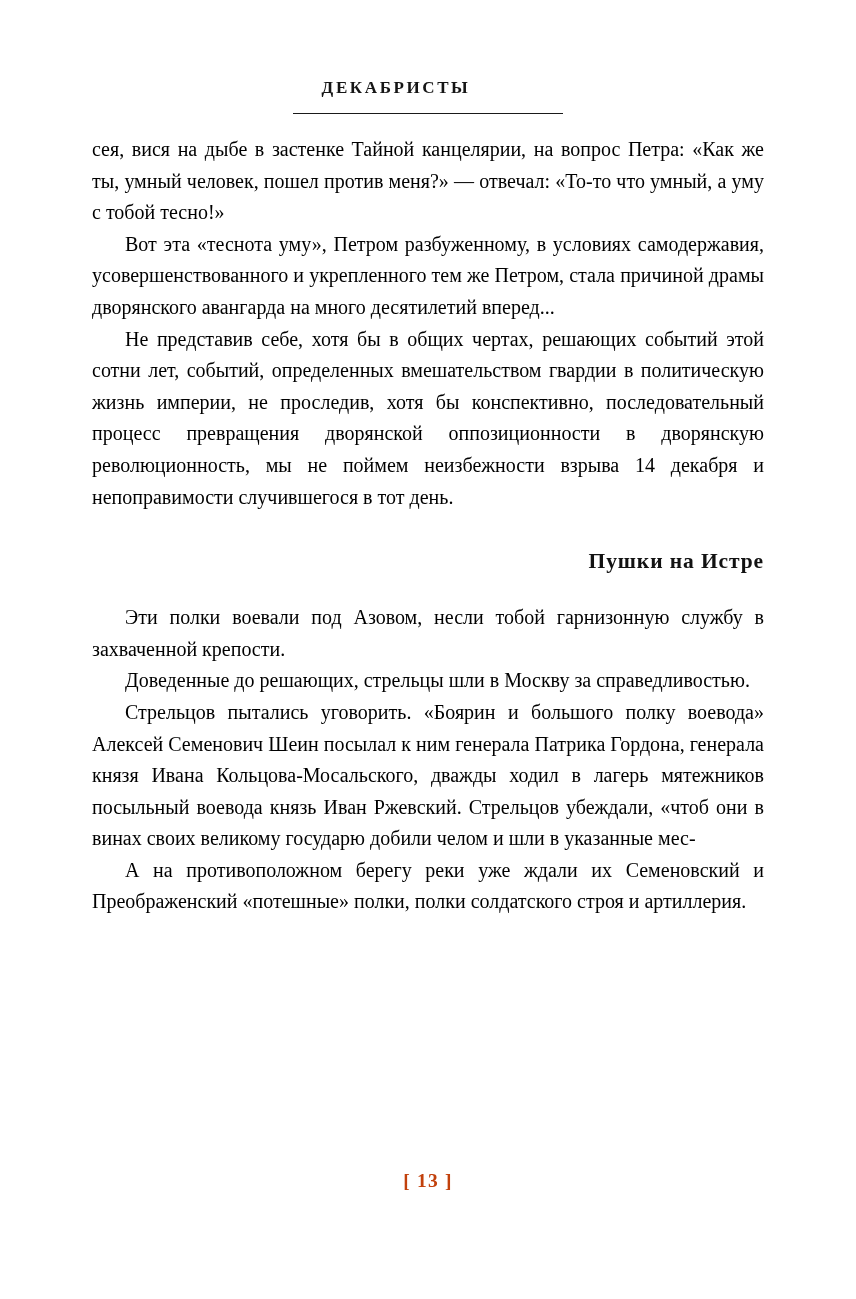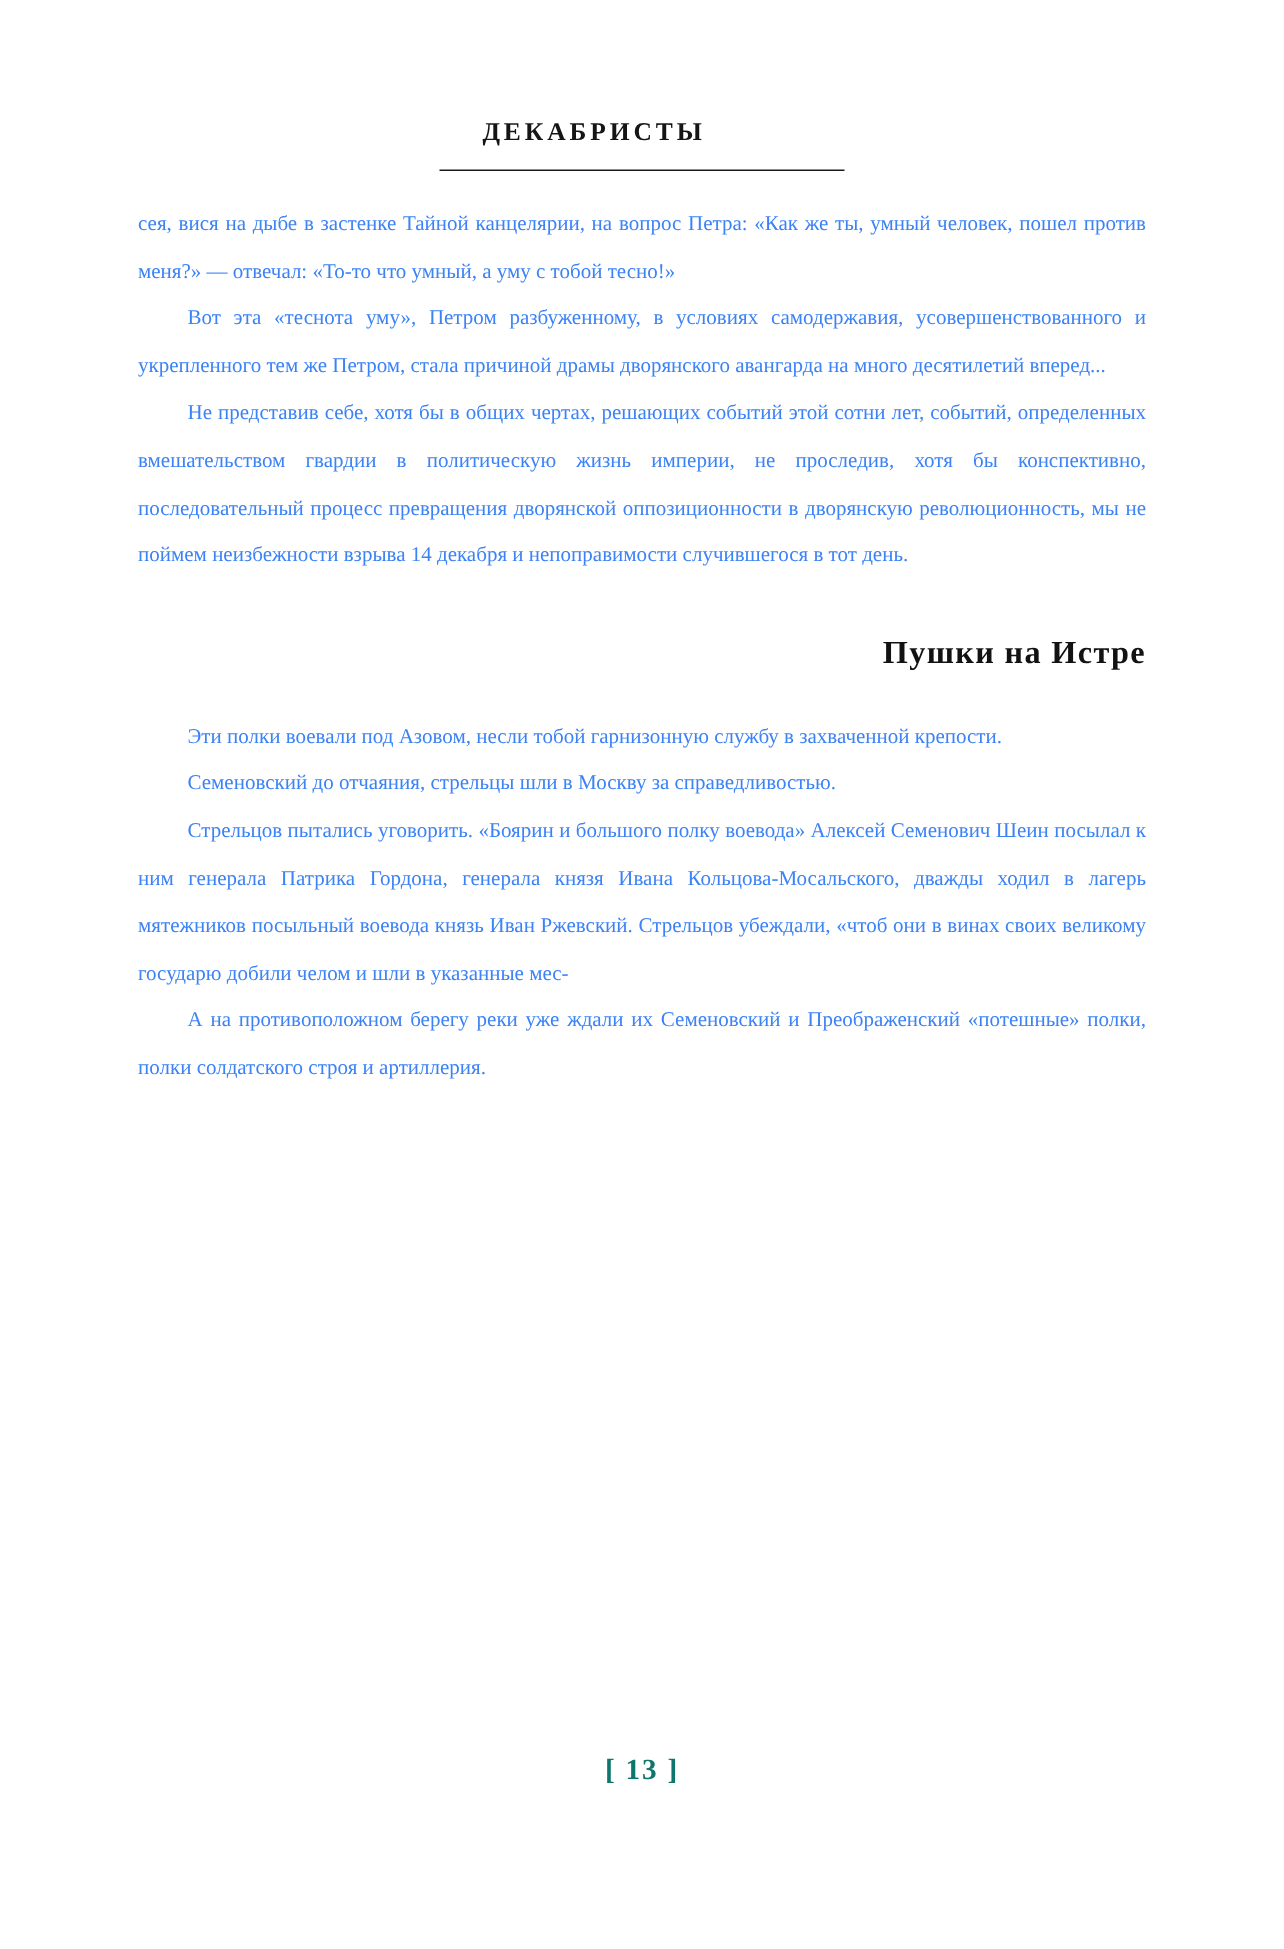--- a/index.html
+++ b/index.html
@@ -49,26 +49,26 @@
     background: #1a1a1a;
   }
   .content {
     position: absolute;
     left: 92px;
     top: 134px;
     width: 672px;
   }
   p.body {
     margin: 0;
-    font-size: 14px;
+    font-size: 20px;
     line-height: 31.6px;
     text-align: justify;
     text-justify: inter-word;
     hyphens: manual;
-    color: #3b82f6;
+    color: #000000;
   }
   p.indent {
     text-indent: 33px;
   }
   h2.section-title {
     margin: 0;
     font-size: 21.5px;
     font-weight: 700;
     text-align: right;
     letter-spacing: 0.9px;
@@ -77,21 +77,21 @@
   .spacer-before-title { height: 36px; }
   .spacer-after-title { height: 28px; }
   .folio {
     position: absolute;
     left: 0;
     top: 1170px;
     width: 856px;
     text-align: center;
     font-size: 19.5px;
     letter-spacing: 1.2px;
-    color: #0f766e;
+    color: #c2410c;
     font-weight: 600;
   }
 </style>
 </head>
 <body>
 
 <div class="page">
 
   <div class="running-head">
     <span class="rh-text">ДЕКАБРИСТЫ</span>
@@ -102,21 +102,21 @@
 
     <p class="body">сея, вися на дыбе в застенке Тайной канцелярии, на вопрос Петра: «Как же ты, умный человек, пошел против меня?» — отвечал: «То-то что умный, а уму с тобой тесно!»</p>
     <p class="body indent">Вот эта «теснота уму», Петром разбуженному, в условиях самодержавия, усовершенствованного и укрепленного тем же Петром, стала причиной драмы дворянского авангарда на много десятилетий вперед...</p>
     <p class="body indent">Не представив себе, хотя бы в общих чертах, решающих событий этой сотни лет, событий, определенных вмешательством гвардии в политическую жизнь империи, не проследив, хотя бы конспективно, последовательный процесс превращения дворянской оппозиционности в дворянскую революционность, мы не поймем неизбежности взрыва 14 декабря и непоправимости случившегося в тот день.</p>
 
     <div class="spacer-before-title"></div>
     <h2 class="section-title">Пушки на Истре</h2>
     <div class="spacer-after-title"></div>
 
     <p class="body indent">Эти полки воевали под Азовом, несли тобой гарнизонную службу в захваченной крепости.</p>
-    <p class="body indent">Семеновский до отчаяния, стрельцы шли в Москву за справедливостью.</p>
+    <p class="body indent">Доведенные до решающих, стрельцы шли в Москву за справедливостью.</p>
     <p class="body indent">Стрельцов пытались уговорить. «Боярин и большого полку воевода» Алексей Семенович Шеин посылал к ним генерала Патрика Гордона, генерала князя Ивана Кольцова-Мосальского, дважды ходил в лагерь мятежников посыльный воевода князь Иван Ржевский. Стрельцов убеждали, «чтоб они в винах своих великому государю добили челом и шли в указанные мес-</p>
     <p class="body indent">А на противоположном берегу реки уже ждали их Семеновский и Преображенский «потешные» полки, полки солдатского строя и артиллерия.</p>
 
   </div>
 
   <div class="folio">[ 13 ]</div>
 
 </div>
 
 </body></html>

